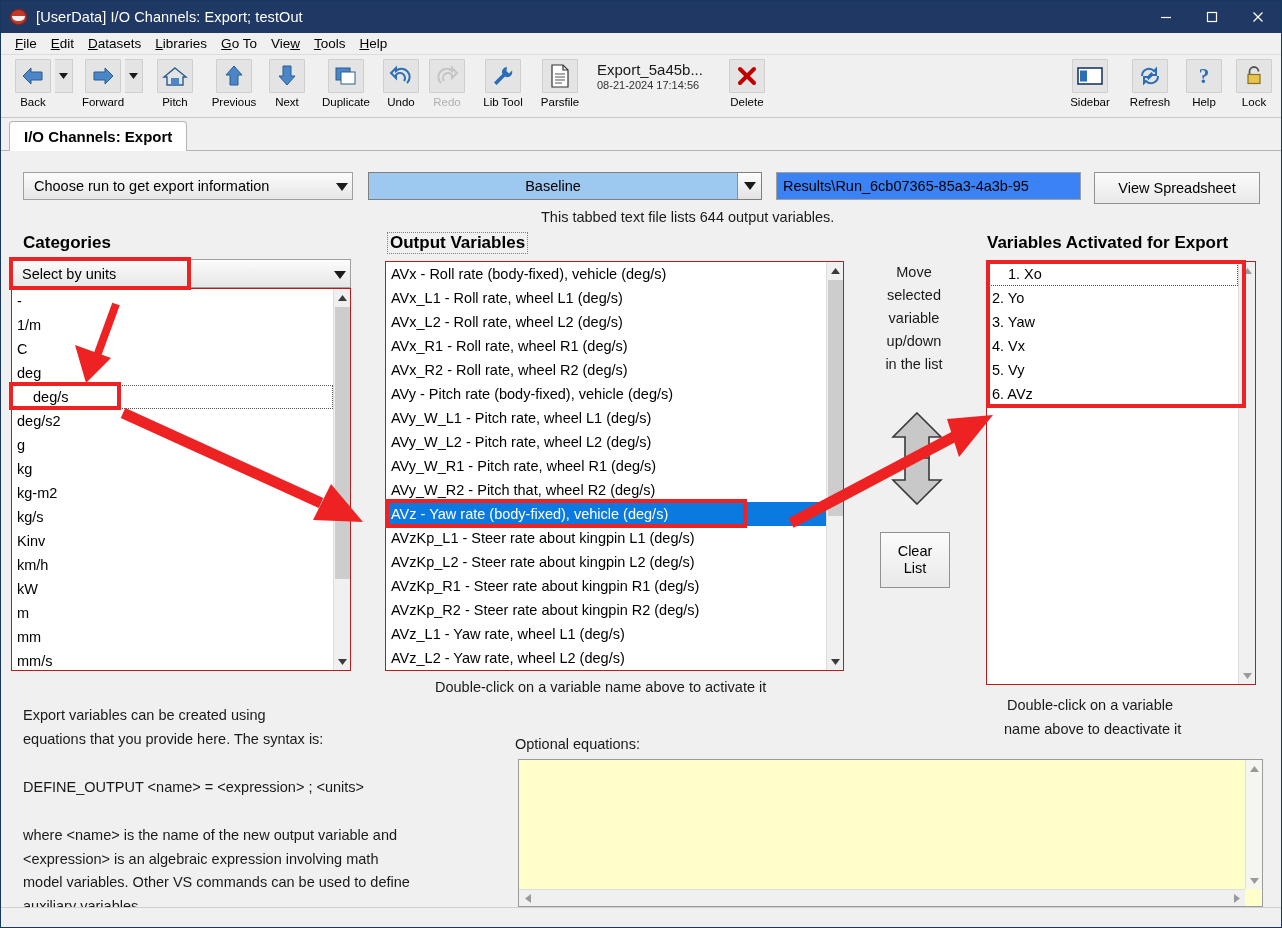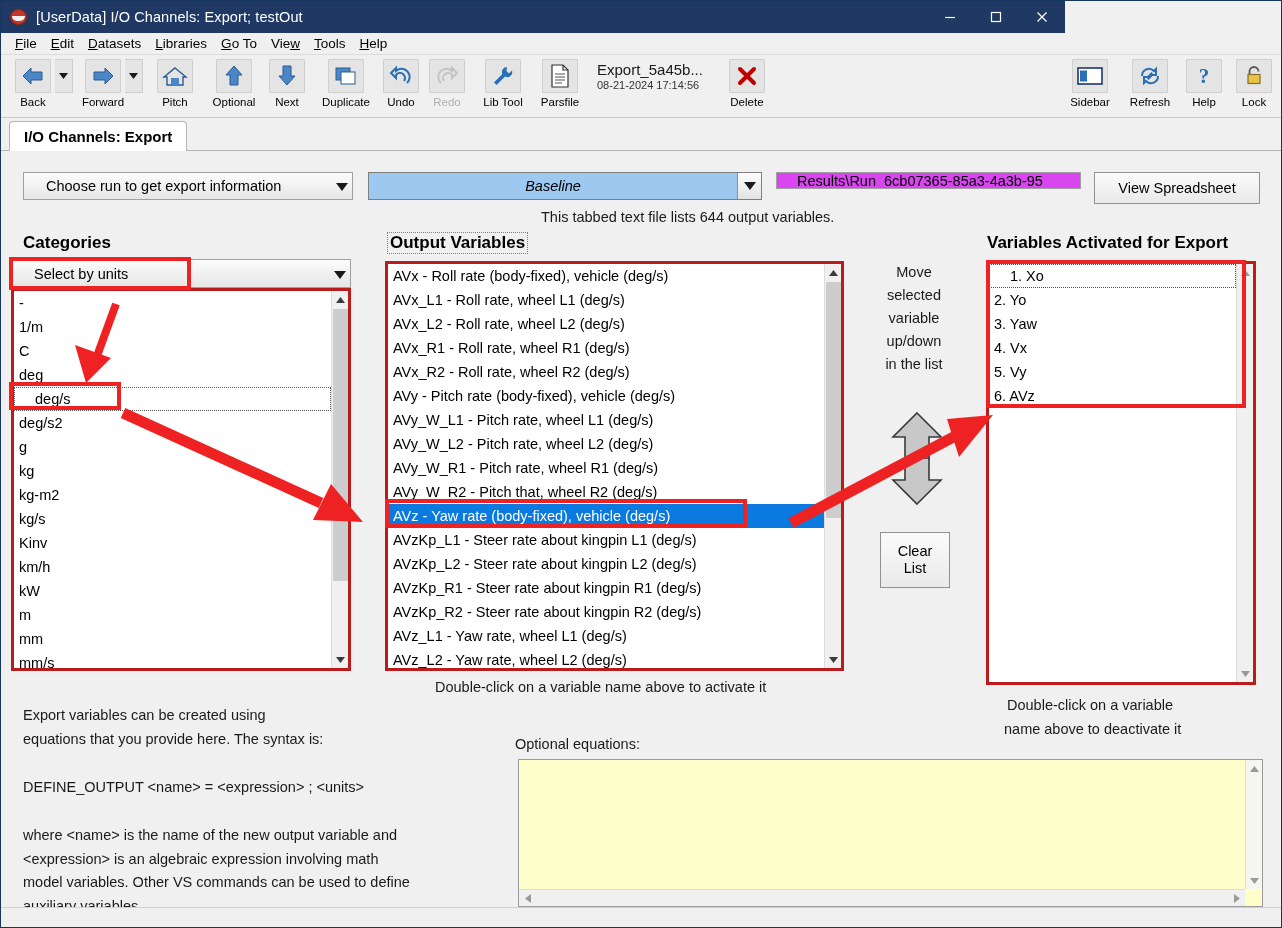--- a/index.html
+++ b/index.html
@@ -14,21 +14,21 @@
   #app {
     position: relative;
     width: 1282px; height: 928px;
     background: #f0f0f0;
     border: 1px solid #17375e;
   }
 
   
   .titlebar {
     position: absolute; top: 0; left: 0;
-    width: 1064px; height: 32px;
+    width: 1280px; height: 32px;
     background: #1f3864;
     display: flex; align-items: center;
   }
   .app-icon {
     width: 18px; height: 18px; margin-left: 9px; margin-right: 8px;
     position: relative; flex: 0 0 auto;
   }
   .app-icon .circ {
     position: absolute; left: 0; top: 1px;
     width: 17px; height: 16px; border-radius: 50%;
@@ -126,61 +126,61 @@
   .body { position: absolute; top: 150px; left: 0; width: 1280px; height: 776px; background: #f0f0f0; }
 
   
   .combo {
     position: absolute;
     height: 28px;
     background: linear-gradient(#fcfcfc, #e6e6e6);
     border: 1px solid #a0a0a0;
     display: flex; align-items: center; justify-content: space-between;
     font-size: 14.5px; color: #000;
-    padding: 0 4px 0 22px;
+    padding: 0 4px 0 10px;
     cursor: default;
   }
   .combo .caret { margin-left: 8px; }
   .combo.blue {
     background: #9dc8f0;
     border: 1px solid #7f7f7f;
     justify-content: center;
     padding: 0;
   }
-  .combo.blue .cbtxt { flex: 1; text-align: center; font-style: italic; }
+  .combo.blue .cbtxt { flex: 1; text-align: center; }
   .combo.blue .caret-box {
     width: 24px; height: 26px; margin: 0;
     background: linear-gradient(#fcfcfc,#e3e3e3);
     border-left: 1px solid #8e8e8e;
     display: flex; align-items: center; justify-content: center;
   }
   .txtfield {
-    position: absolute; height: 17px;
-    background: #d946ef; border: 1px solid #a0a0a0;
-    display: flex; align-items: center; padding: 0 20px;
+    position: absolute; height: 28px;
+    background: #3b82f6; border: 1px solid #a0a0a0;
+    display: flex; align-items: center; padding: 0 6px;
     font-size: 14.5px; color: #000; white-space: nowrap; overflow: hidden;
   }
   .btn {
     position: absolute;
     background: linear-gradient(#fbfbfb,#e9e9e9);
     border: 1px solid #919191;
     display: flex; align-items: center; justify-content: center;
     font-size: 14.5px; color: #000; cursor: default;
     text-align: center; line-height: 1.15;
   }
 
   .lbl { position: absolute; font-size: 14.5px; color: #1a1a1a; white-space: nowrap; }
   .hdr { position: absolute; font-size: 17px; font-weight: bold; color: #000; white-space: nowrap; }
   .hdr.dotted { border: 1px dotted #808080; padding: 0 2px; }
 
   
   .listbox {
     position: absolute;
     background: #ffffff;
-    border: 3px solid #b91c1c;
+    border: 1px solid #b91c1c;
     overflow: hidden;
   }
   .lb-inner { position: absolute; left: 0; top: 0; right: 17px; bottom: 0; overflow: hidden; }
   .lb-item {
     height: 24px; line-height: 24px;
     padding-left: 5px;
     font-size: 14.5px; color: #000;
     white-space: nowrap; overflow: hidden;
     cursor: default;
   }
@@ -330,21 +330,21 @@
         </div>
         <div class="tb-lbl">Pitch</div>
       </div>
 
       <div class="tb-btn" style="margin-left:8px;width:58px;">
         <div class="tb-ico">
           <svg width="22" height="24" viewBox="0 0 22 24">
               <path d="M11 2 L19 11 L15 11 L15 21 L7 21 L7 11 L3 11 Z" fill="#4a86c8" stroke="#2a5c8f" stroke-width="1"></path>
             </svg>
         </div>
-        <div class="tb-lbl">Optional</div>
+        <div class="tb-lbl">Previous</div>
       </div>
 
       <div class="tb-btn" style="margin-left:2px;">
         <div class="tb-ico">
           <svg width="22" height="24" viewBox="0 0 22 24">
               <path d="M11 21 L19 12 L15 12 L15 2 L7 2 L7 12 L3 12 Z" fill="#4a86c8" stroke="#2a5c8f" stroke-width="1"></path>
             </svg>
         </div>
         <div class="tb-lbl">Next</div>
       </div>

